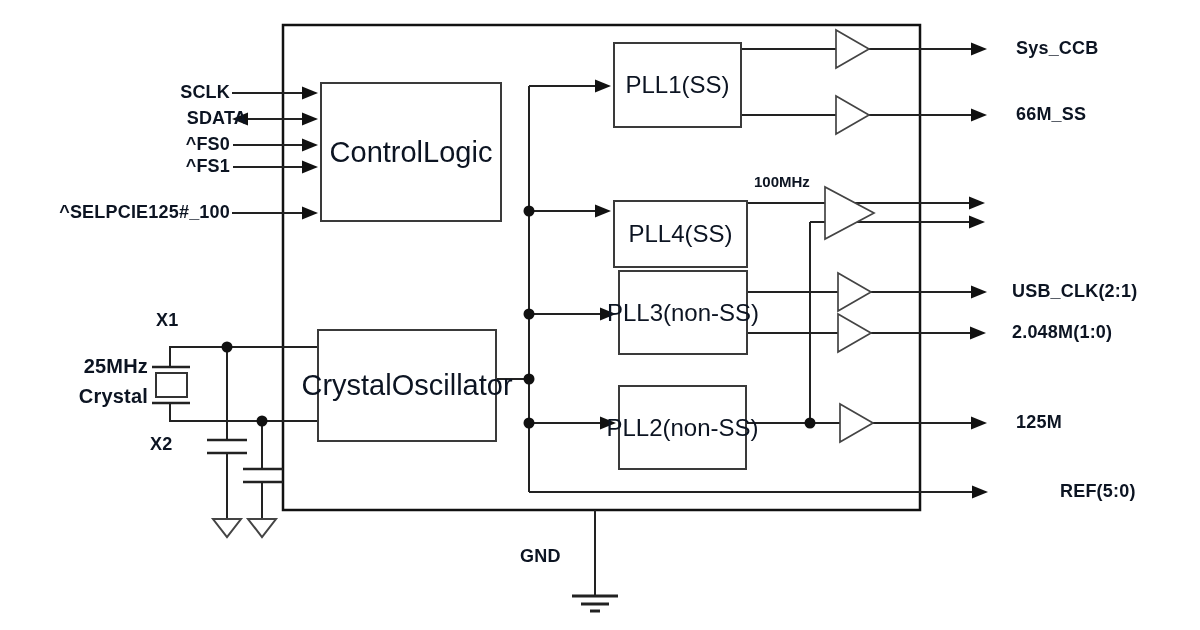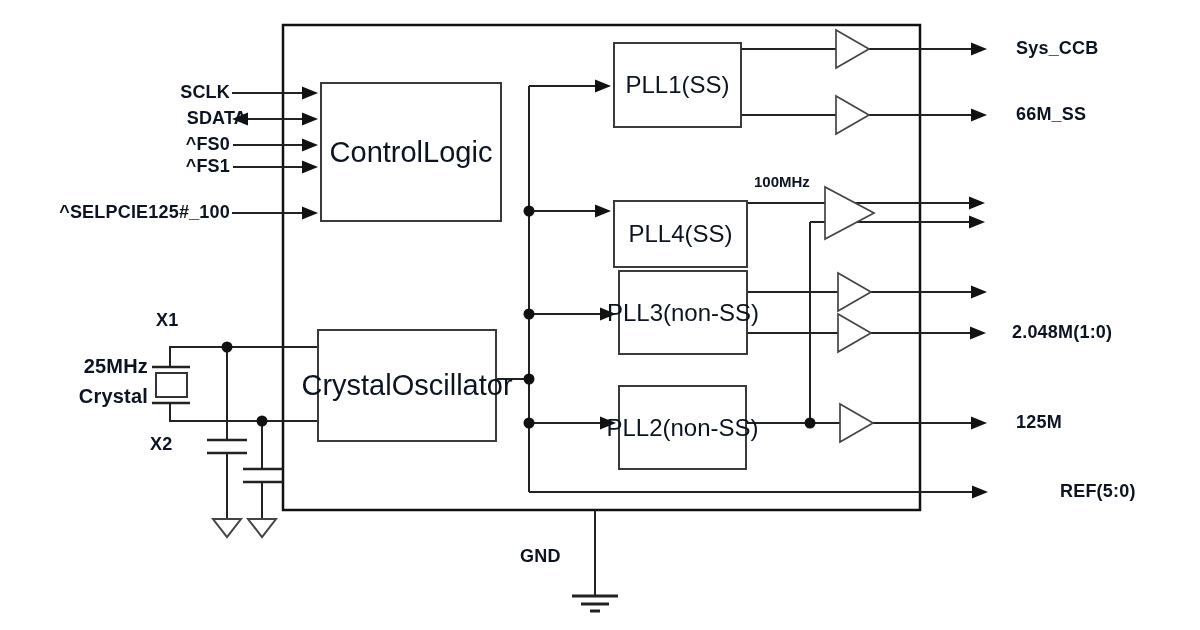--- a/index.html
+++ b/index.html
@@ -189,20 +189,21 @@
   </div>
 
   <span class="lbl ralign" style="right:970px;top:92px;">SCLK</span>
   <span class="lbl ralign" style="right:953px;top:118px;">SDATA</span>
   <span class="lbl ralign" style="right:970px;top:144px;">^FS0</span>
   <span class="lbl ralign" style="right:970px;top:166px;">^FS1</span>
   <span class="lbl ralign" style="right:970px;top:212px;">^SELPCIE125#_100</span>
 
   <span class="lbl" style="left:1016px;top:48px;">Sys_CCB</span>
   <span class="lbl" style="left:1016px;top:114px;">66M_SS</span>
+  <span class="lbl" style="left:1012px;top:291px;">USB_CLK(2:1)</span>
   <span class="lbl" style="left:1012px;top:332px;">2.048M(1:0)</span>
   <span class="lbl" style="left:1016px;top:422px;">125M</span>
   <span class="lbl" style="left:1060px;top:491px;">REF(5:0)</span>
 
   <span class="lbl" style="left:156px;top:320px;">X1</span>
   <span class="lbl" style="left:150px;top:444px;">X2</span>
   <span class="lbl ralign medium" style="right:1052px;top:366px;">25MHz</span>
   <span class="lbl ralign medium" style="right:1052px;top:396px;">Crystal</span>
 
   <span class="lbl" style="left:520px;top:556px;">GND</span>

